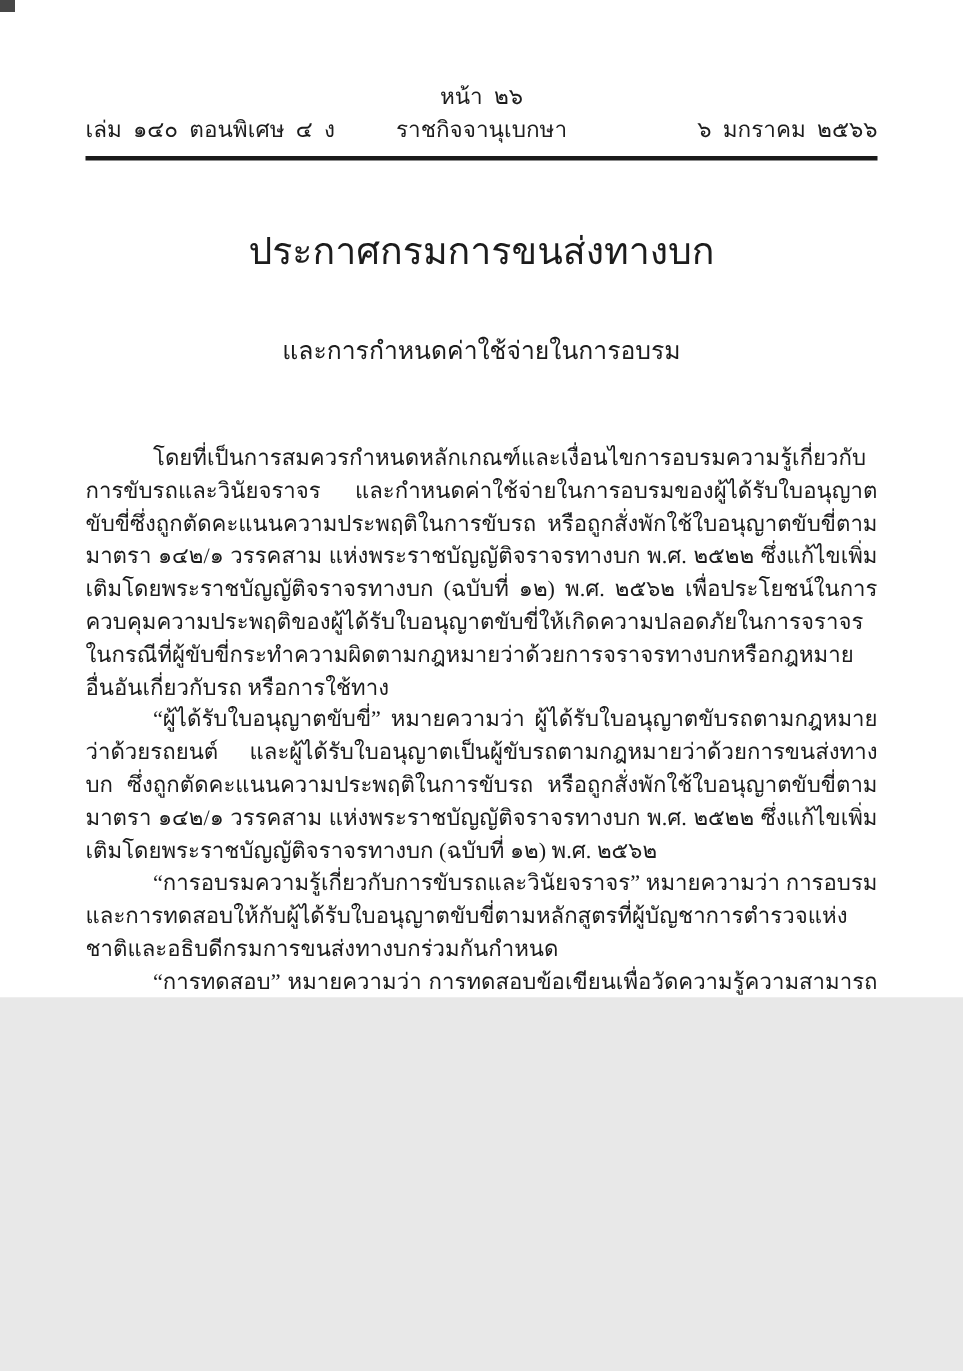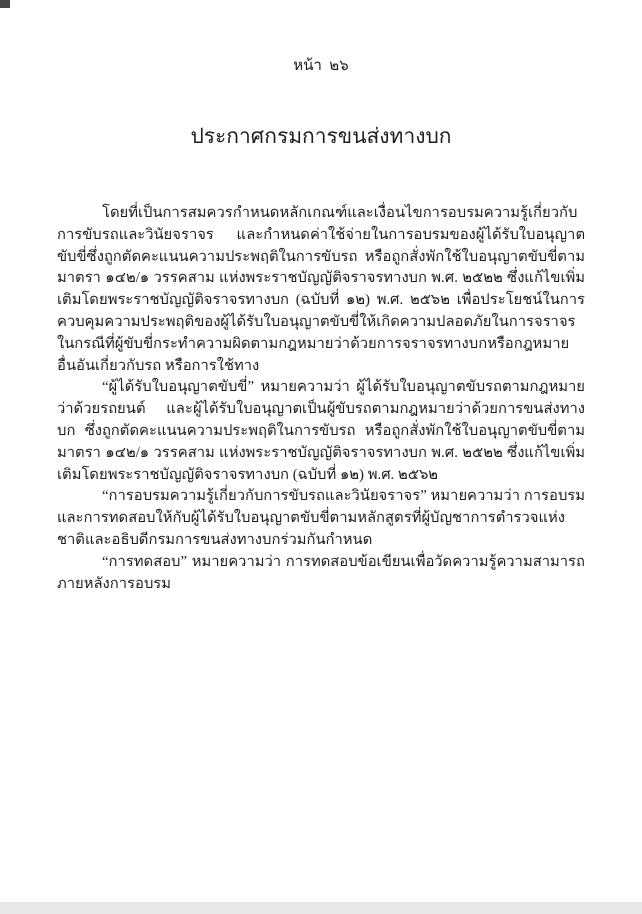--- a/index.html
+++ b/index.html
@@ -1,52 +1,58 @@
 <!DOCTYPE html>
 <html lang="th"><head>
 <meta charset="utf-8">
 <style>
   html,body{margin:0;padding:0;background:#e8e8e8;}
   .page{
-    width:642px;height:902px;background:#ffffff;position:relative;
+    width:642px;height:665px;background:#ffffff;position:relative;
     margin:0 auto;overflow:hidden;
     font-family:"Liberation Serif","DejaVu Serif",serif;
     color:#1c1c1c;
     -webkit-font-smoothing:antialiased;
   }
   .corner-mark{position:absolute;left:0;top:0;width:10px;height:8px;background:#474747;}
   .content{width:528px;margin:0 auto;}
   .header{padding-top:56px;}
   .page-label{text-align:center;font-size:15px;line-height:19px;white-space:pre-wrap;}
   .header-row{
     position:relative;display:flex;justify-content:space-between;align-items:baseline;
     margin-top:3px;padding-bottom:7px;border-bottom:3px solid #1a1a1a;
     font-size:15px;line-height:19px;white-space:pre-wrap;
   }
   .header-center{position:absolute;left:50%;transform:translateX(-50%);}
   .title-block{text-align:center;margin-top:9px;white-space:pre-wrap;}
-  .title-main{font-size:21px;line-height:33px;}
+  .title-main{font-size:25px;line-height:33px;}
   .title-sub{font-size:16.5px;line-height:26px;}
   .title-year{font-size:15.5px;line-height:25px;}
   .body{margin-top:13px;font-size:14.8px;line-height:21.8px;text-align:justify;}
   .body p{margin:0;text-indent:45px;white-space:pre-wrap;}
 </style>
 </head>
 <body>
 
 <div class="page">
   <div class="corner-mark"></div>
 
   <div class="content">
     <div class="header">
       <div class="page-label">หน้า  ๒๖</div>
+      <div class="header-row">
+        <span>เล่ม  ๑๔๐  ตอนพิเศษ  ๔  ง</span>
+        <span class="header-center">ราชกิจจานุเบกษา</span>
+        <span>๖  มกราคม  ๒๕๖๖</span>
+      </div>
     </div>
 
     <div class="title-block">
       <div class="title-main">ประกาศกรมการขนส่งทางบก</div>
+      <div class="title-sub">และการกำหนดค่าใช้จ่ายในการอบรม</div>
     </div>
 
     <div class="body">
       <p>โดยที่เป็นการสมควรกำหนดหลักเกณฑ์และเงื่อนไขการอบรมความรู้เกี่ยวกับการขับรถและวินัยจราจร และกำหนดค่าใช้จ่ายในการอบรมของผู้ได้รับใบอนุญาตขับขี่ซึ่งถูกตัดคะแนนความประพฤติในการขับรถ หรือถูกสั่งพักใช้ใบอนุญาตขับขี่ตามมาตรา ๑๔๒/๑ วรรคสาม แห่งพระราชบัญญัติจราจรทางบก พ.ศ. ๒๕๒๒ ซึ่งแก้ไขเพิ่มเติมโดยพระราชบัญญัติจราจรทางบก (ฉบับที่ ๑๒) พ.ศ. ๒๕๖๒ เพื่อประโยชน์ในการควบคุมความประพฤติของผู้ได้รับใบอนุญาตขับขี่ให้เกิดความปลอดภัยในการจราจร ในกรณีที่ผู้ขับขี่กระทำความผิดตามกฎหมายว่าด้วยการจราจรทางบกหรือกฎหมายอื่นอันเกี่ยวกับรถ หรือการใช้ทาง</p>
       <p>“ผู้ได้รับใบอนุญาตขับขี่” หมายความว่า ผู้ได้รับใบอนุญาตขับรถตามกฎหมายว่าด้วยรถยนต์ และผู้ได้รับใบอนุญาตเป็นผู้ขับรถตามกฎหมายว่าด้วยการขนส่งทางบก ซึ่งถูกตัดคะแนนความประพฤติในการขับรถ หรือถูกสั่งพักใช้ใบอนุญาตขับขี่ตามมาตรา ๑๔๒/๑ วรรคสาม แห่งพระราชบัญญัติจราจรทางบก พ.ศ. ๒๕๒๒ ซึ่งแก้ไขเพิ่มเติมโดยพระราชบัญญัติจราจรทางบก (ฉบับที่ ๑๒) พ.ศ. ๒๕๖๒</p>
       <p>“การอบรมความรู้เกี่ยวกับการขับรถและวินัยจราจร” หมายความว่า การอบรมและการทดสอบให้กับผู้ได้รับใบอนุญาตขับขี่ตามหลักสูตรที่ผู้บัญชาการตำรวจแห่งชาติและอธิบดีกรมการขนส่งทางบกร่วมกันกำหนด</p>
       <p>“การทดสอบ” หมายความว่า การทดสอบข้อเขียนเพื่อวัดความรู้ความสามารถภายหลังการอบรม</p>
 
     </div>
   </div>

